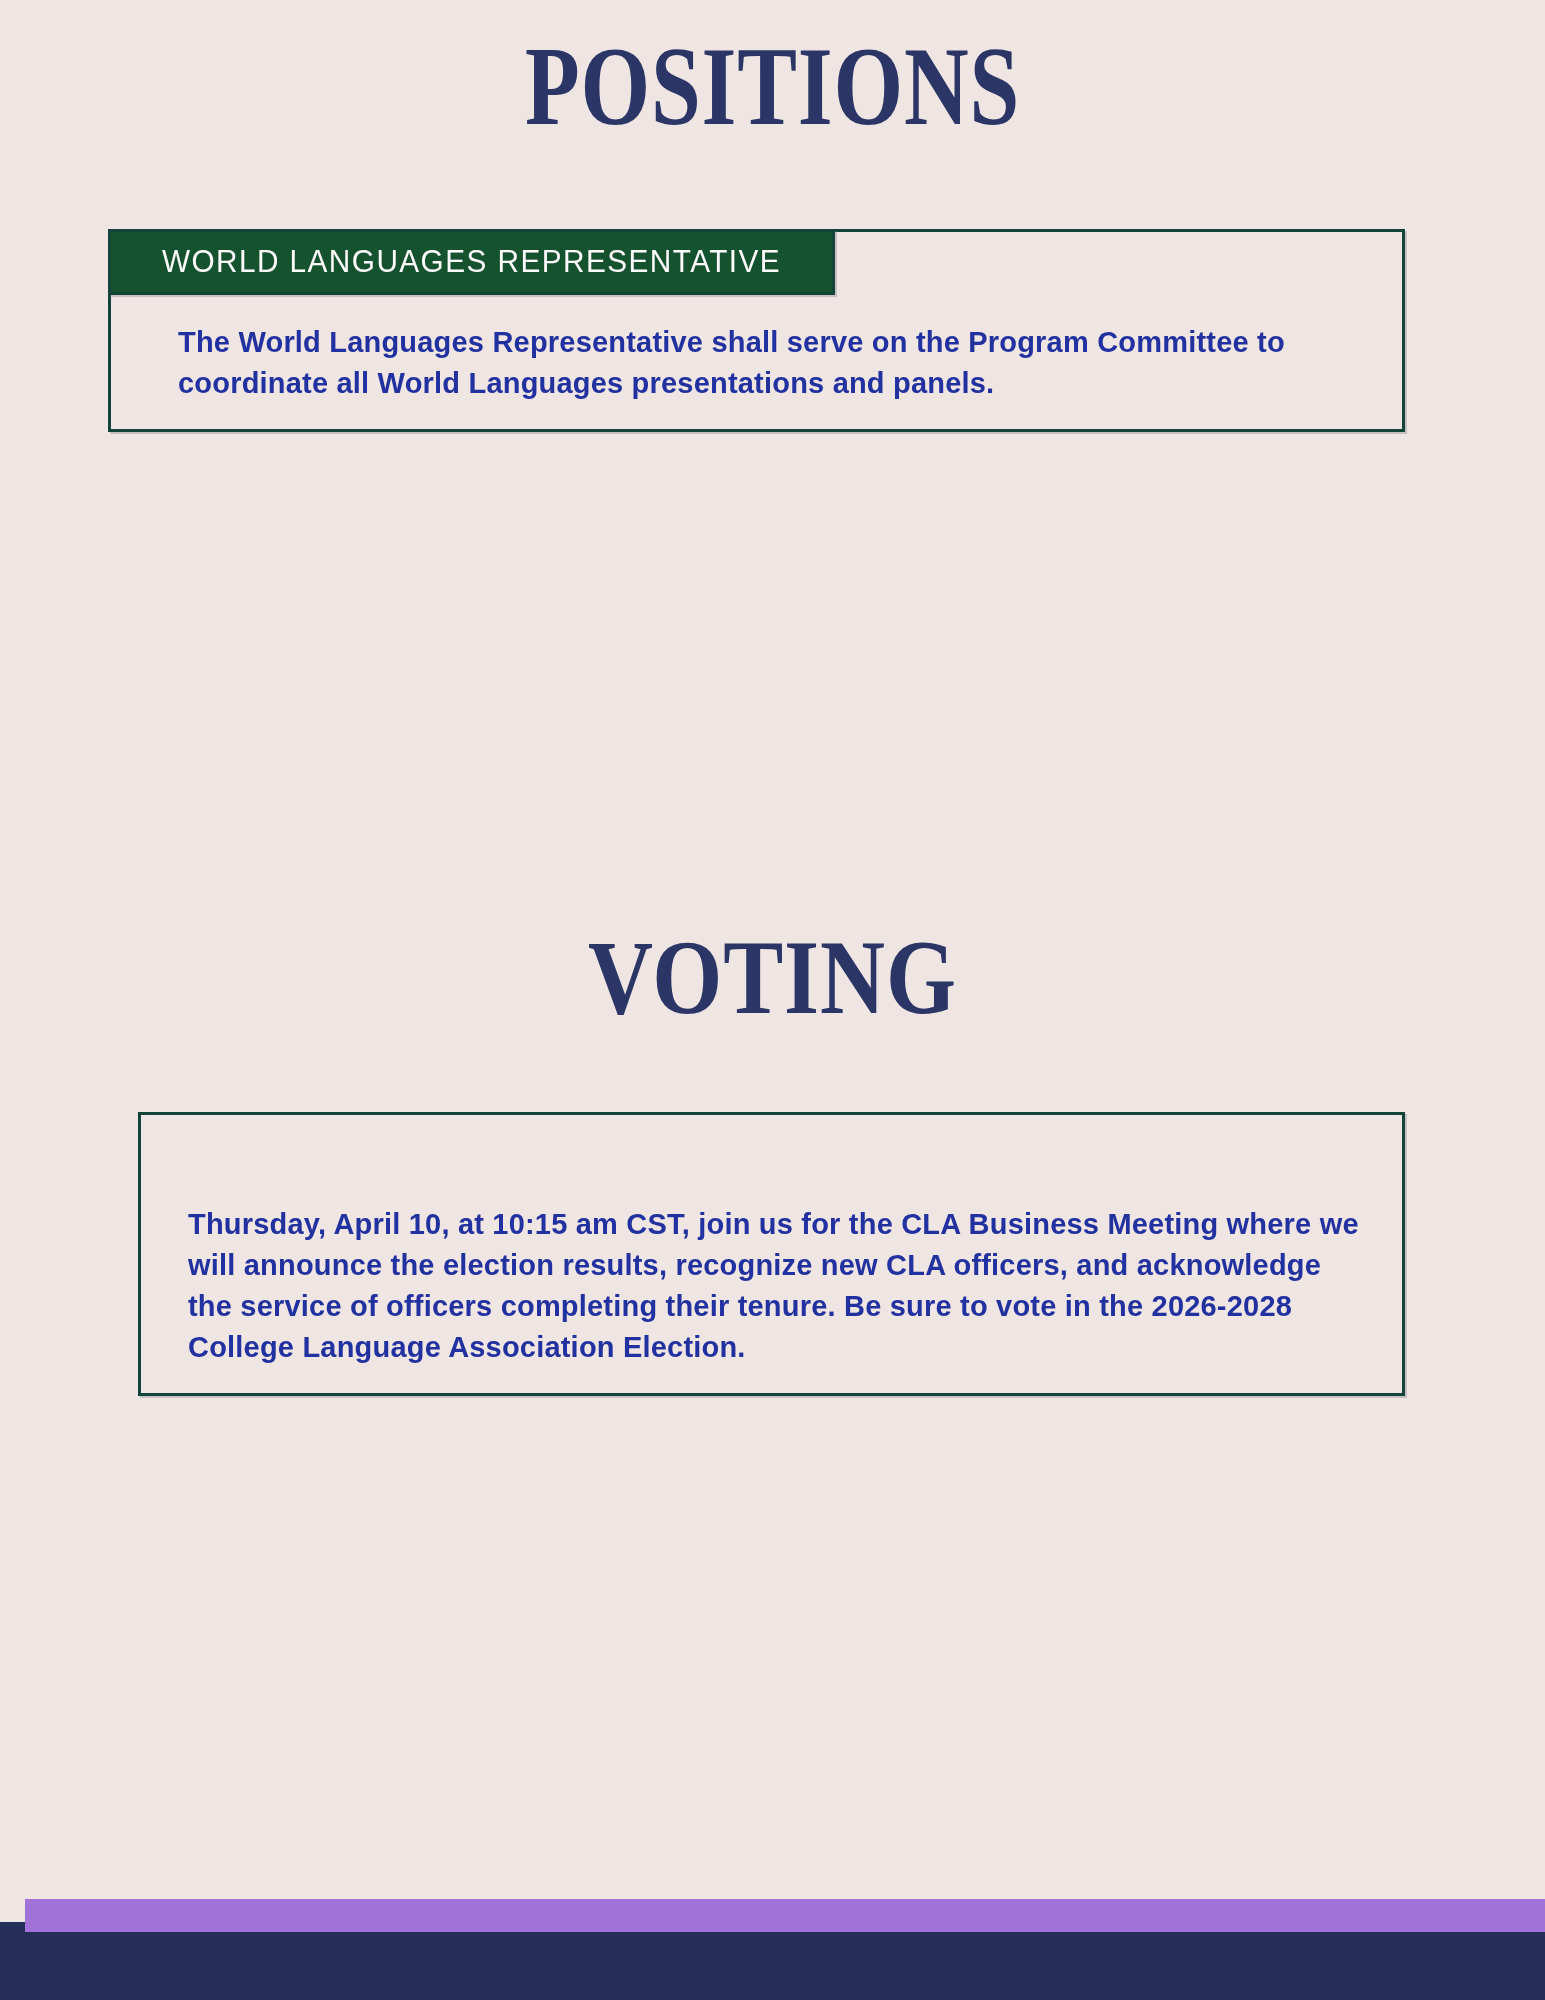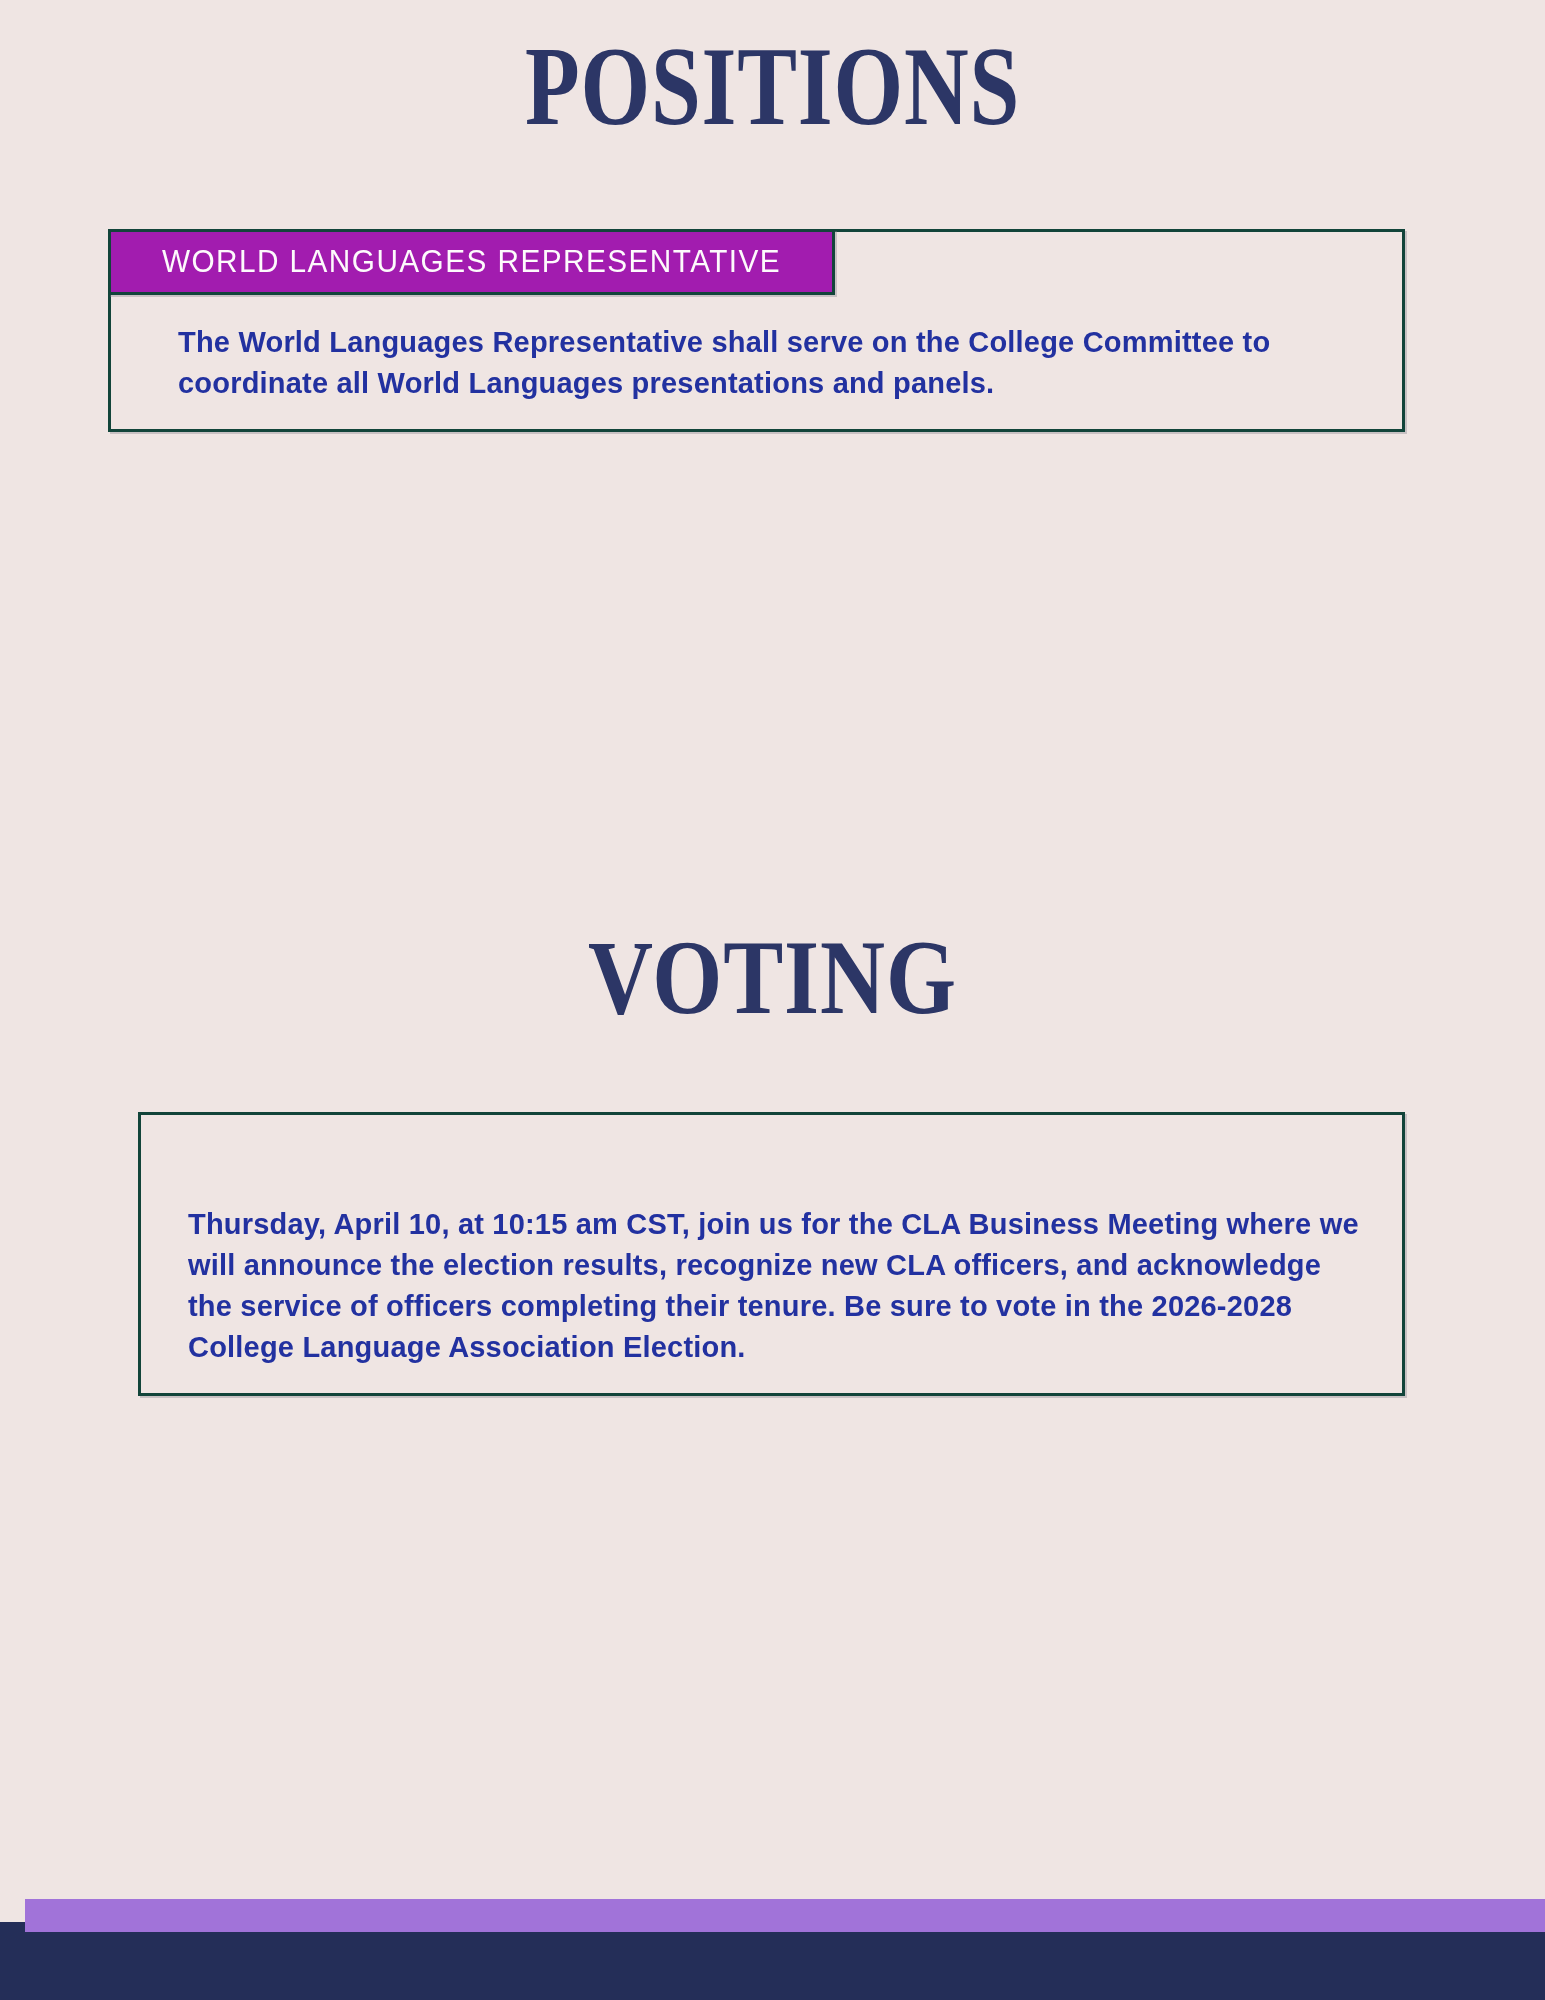--- a/index.html
+++ b/index.html
@@ -56,21 +56,21 @@
     width: 1267px;
     height: 284px;
   }
   .label-tab {
     position: absolute;
     left: -3px;
     top: -3px;
     box-sizing: border-box;
     width: 727px;
     height: 66px;
-    background: #a21caf;
+    background: #14532d;
     border: 3px solid #12443a;
     box-shadow: 2px 2px 0 rgba(130,125,135,0.35);
     display: flex;
     align-items: center;
     justify-content: center;
   }
   .label-tab span {
     color: #fdfafc;
     font-size: 31px;
     font-weight: 400;
@@ -119,21 +119,21 @@
 <body>
 
 <div class="page">
 
   <h1 class="big-title title-positions">POSITIONS</h1>
 
   <div class="card card-positions">
     <div class="label-tab">
       <span>WORLD LANGUAGES REPRESENTATIVE</span>
     </div>
-    <p class="card-body">The World Languages Representative shall serve on the College Committee to
+    <p class="card-body">The World Languages Representative shall serve on the Program Committee to
 coordinate all World Languages presentations and panels.</p>
   </div>
 
   <h1 class="big-title title-voting">VOTING</h1>
 
   <div class="card card-voting">
     <p class="card-body">Thursday, April 10, at 10:15 am CST, join us for the CLA Business Meeting where we
 will announce the election results, recognize new CLA officers, and acknowledge
 the service of officers completing their tenure. Be sure to vote in the 2026-2028
 College Language Association Election.</p>

